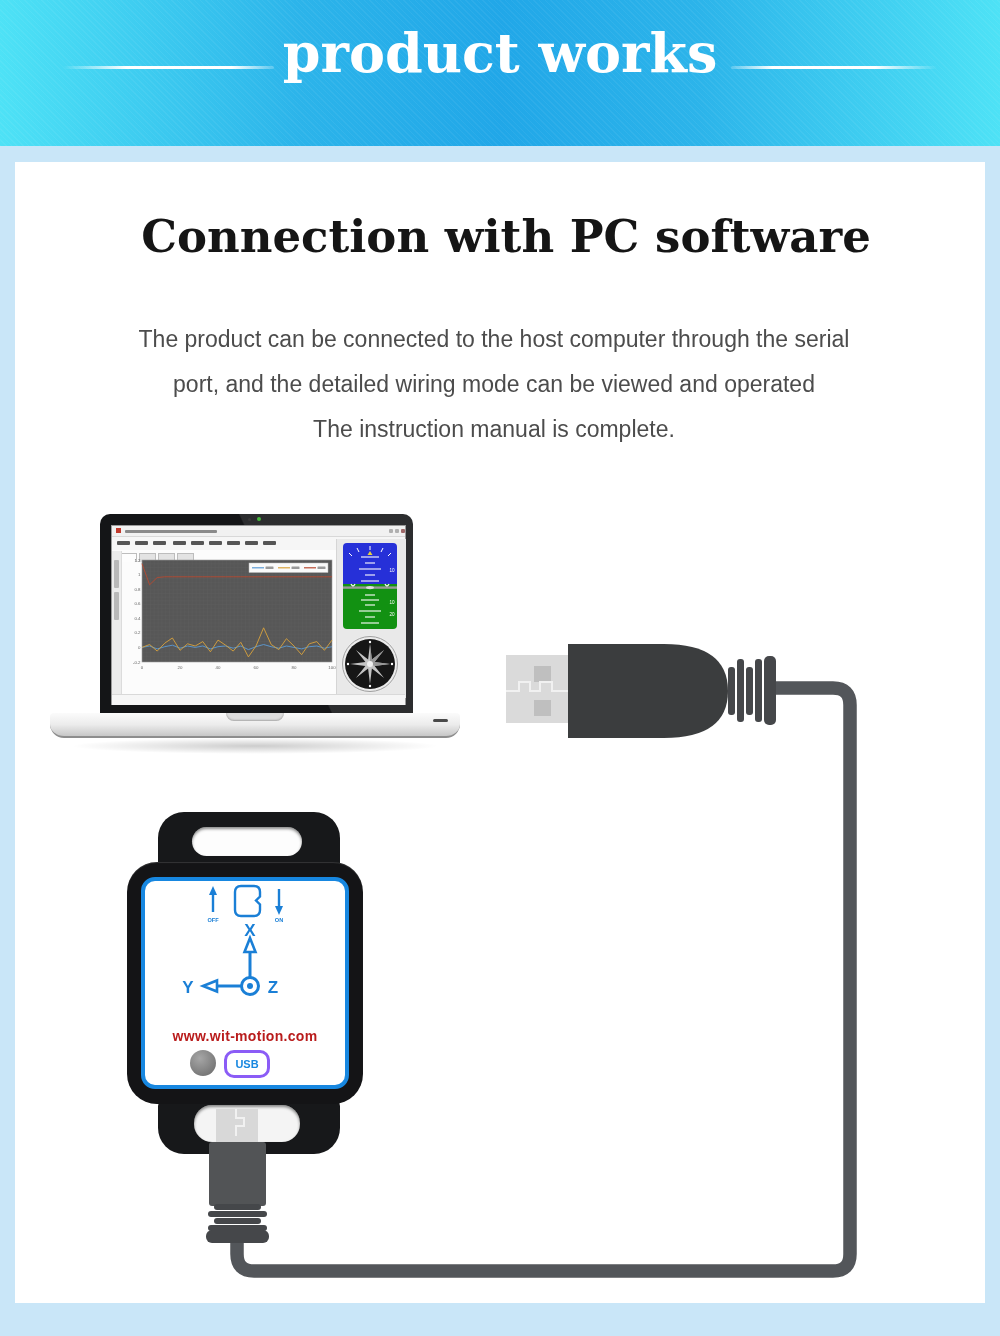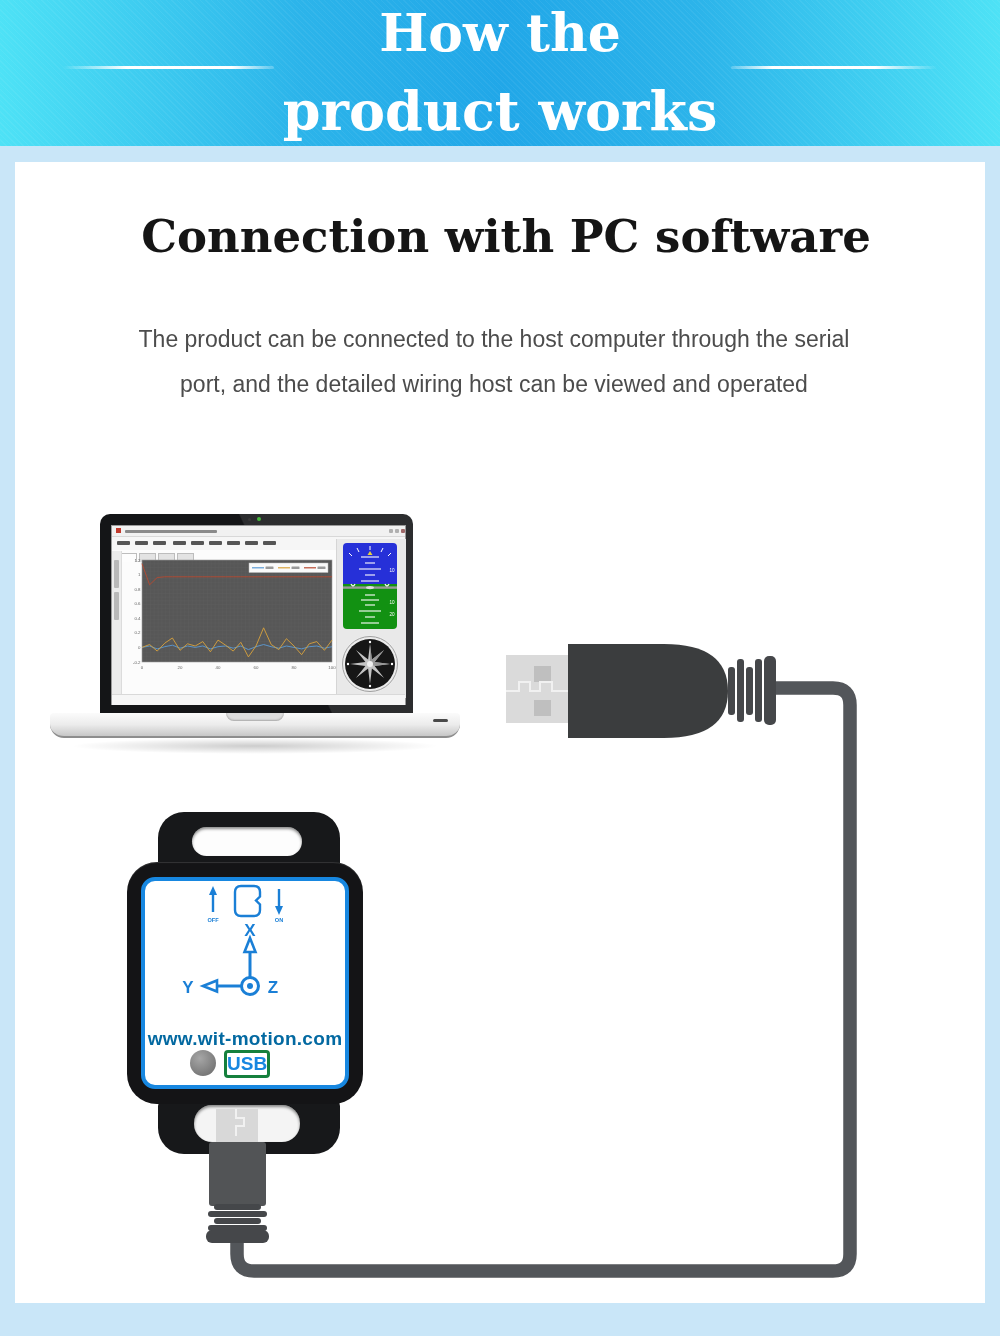--- a/index.html
+++ b/index.html
@@ -67,51 +67,51 @@
     border-radius:10px 10px 26px 26px;}
   .tab-hole-top{position:absolute;left:192px;top:827px;width:110px;height:29px;background:#fdfdfd;
     border-radius:15px;box-shadow:inset 0 2px 3px rgba(0,0,0,0.45);}
   .tab-hole-bottom{position:absolute;left:194px;top:1105px;width:106px;height:37px;background:#f4f4f4;
     border-radius:18px;box-shadow:inset 0 2px 3px rgba(0,0,0,0.45);}
   .dev-body{position:absolute;left:127px;top:862px;width:236px;height:242px;background:#141416;
     border-radius:30px;box-shadow:inset 0 1px 1px rgba(255,255,255,0.14);}
   .dev-face{position:absolute;left:141px;top:877px;width:200px;height:204px;background:#ffffff;
     border:4px solid #1787e0;border-radius:14px;}
   .dev-site{position:absolute;left:141px;top:1028px;width:208px;text-align:center;
-    font-size:19px;font-weight:bold;color:#0369a1;letter-spacing:0.3px;}
+    font-size:14px;font-weight:bold;color:#b91c1c;letter-spacing:0.3px;}
   .dev-led{position:absolute;left:190px;top:1050px;width:26px;height:26px;border-radius:50%;
     background:radial-gradient(circle at 38% 32%,#a6a6a6,#7a7a7a 70%,#6b6b6b);}
-  .dev-usb{position:absolute;left:224px;top:1050px;width:40px;height:22px;border:3px solid #15803d;
-    border-radius:4px;text-align:center;line-height:22px;font-size:19px;font-weight:bold;color:#1787e0;}
+  .dev-usb{position:absolute;left:224px;top:1050px;width:40px;height:22px;border:3px solid #8b5cf6;
+    border-radius:10px;text-align:center;line-height:22px;font-size:11px;font-weight:bold;color:#1787e0;}
   #switch-svg{position:absolute;left:199px;top:882px;width:96px;height:42px;}
   #axes-svg{position:absolute;left:178px;top:922px;width:130px;height:96px;}
 
   
   #cable-svg{position:absolute;left:0;top:0;width:1000px;height:1336px;pointer-events:none;}
   svg{font-family:"Liberation Sans",sans-serif;}
 </style>
 </head>
 <body>
 
 <div class="banner">
   <div class="deco-line deco-left"></div>
   <div class="deco-line deco-right"></div>
   <div class="banner-text">
-    <div class="l1">How the</div>
     <div class="l2">product works</div>
   </div>
 </div>
 
 <div class="card"></div>
 
 <div class="section-heading">Connection with PC software</div>
 
 <div class="body-copy">
   <div>The product can be connected to the host computer through the serial</div>
-  <div>port, and the detailed wiring host can be viewed and operated</div>
+  <div>port, and the detailed wiring mode can be viewed and operated</div>
+  <div>The instruction manual is complete.</div>
 </div>
 
 <div>
   <div class="lap-shadow"></div>
   <div class="bezel"></div>
   <div class="webcam2"></div>
   <div class="webcam"></div>
 
   <div class="lap-window"></div>
   <div class="titlebar"></div>

